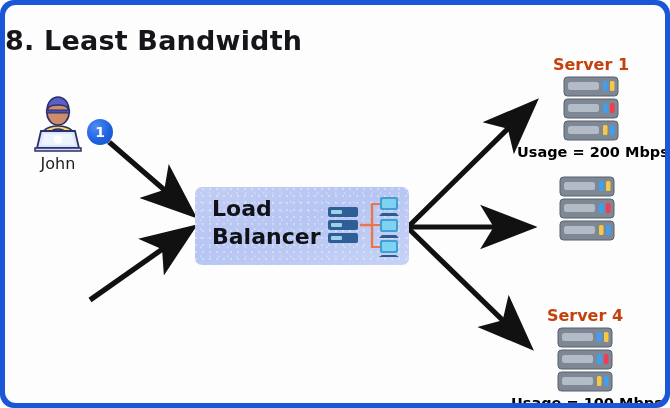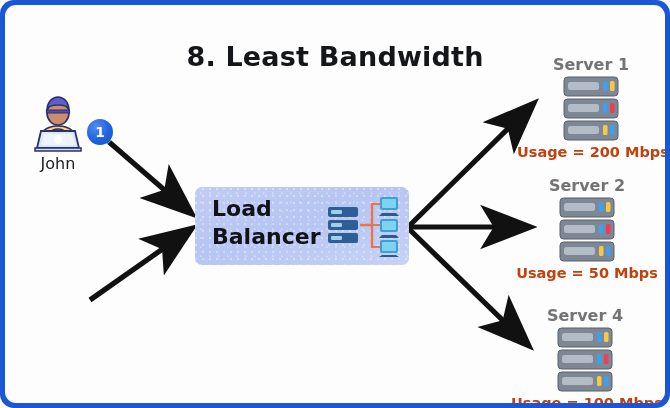--- a/index.html
+++ b/index.html
@@ -32,23 +32,23 @@
     height: 398px;
     background: #fdfdfd;
     border-radius: 11px;
     overflow: hidden;
   }
 
   
   #title {
     position: absolute;
     left: 0;
-    top: 36px;
+    top: 20px;
     width: 660px;
-    text-align: center;
+    text-align: left;
     font-size: 27px;
     font-weight: bold;
     color: #15161a;
     letter-spacing: 0.2px;
     font-family: "DejaVu Sans", sans-serif;
   }
 
   
   #arrows {
     position: absolute;
@@ -130,28 +130,28 @@
     width: 148px;
     text-align: center;
   }
   #server-1 { left: 512px; top: 50px; }
   #server-2 { left: 508px; top: 171px; }
   #server-3 { left: 506px; top: 301px; }
 
   .server-name {
     font-size: 16px;
     font-weight: bold;
-    color: #737373;
+    color: #c2410c;
     font-family: "DejaVu Sans", sans-serif;
     margin-bottom: 2px;
   }
   .server-usage {
     font-size: 14.5px;
     font-weight: bold;
-    color: #c2410c;
+    color: #000000;
     font-family: "DejaVu Sans", sans-serif;
     margin-top: 2px;
     white-space: nowrap;
   }
   .rack-svg { display: block; margin: 0 auto; }
 </style>
 </head>
 <body>
 
 <div id="frame">
@@ -270,42 +270,40 @@
           <rect x="4" y="45" width="54" height="19" rx="3.5" fill="#7d8894" stroke="#58616c" stroke-width="1"></rect>
           <rect x="8" y="50" width="31" height="8" rx="2.5" fill="#b3bcc6"></rect>
           <rect x="43" y="49" width="4.5" height="10" rx="1.6" fill="#f6c945"></rect>
           <rect x="50" y="49" width="4.5" height="10" rx="1.6" fill="#3f9ff0"></rect>
         </g>
       </svg>
       <div class="server-usage">Usage = 200 Mbps</div>
     </div>
 
     <div class="server-group" id="server-2">
-      <div class="server-name">Server 2</div>
       <svg class="rack-svg" width="62" height="66" viewBox="0 0 62 66">
         <g>
           <rect x="4" y="1" width="54" height="19" rx="3.5" fill="#7d8894" stroke="#58616c" stroke-width="1"></rect>
           <rect x="8" y="6" width="31" height="8" rx="2.5" fill="#b3bcc6"></rect>
           <rect x="43" y="5" width="4.5" height="10" rx="1.6" fill="#3f9ff0"></rect>
           <rect x="50" y="5" width="4.5" height="10" rx="1.6" fill="#f6c945"></rect>
         </g>
         <g>
           <rect x="4" y="23" width="54" height="19" rx="3.5" fill="#7d8894" stroke="#58616c" stroke-width="1"></rect>
           <rect x="8" y="28" width="31" height="8" rx="2.5" fill="#b3bcc6"></rect>
           <rect x="43" y="27" width="4.5" height="10" rx="1.6" fill="#3f9ff0"></rect>
           <rect x="50" y="27" width="4.5" height="10" rx="1.6" fill="#ef3d57"></rect>
         </g>
         <g>
           <rect x="4" y="45" width="54" height="19" rx="3.5" fill="#7d8894" stroke="#58616c" stroke-width="1"></rect>
           <rect x="8" y="50" width="31" height="8" rx="2.5" fill="#b3bcc6"></rect>
           <rect x="43" y="49" width="4.5" height="10" rx="1.6" fill="#f6c945"></rect>
           <rect x="50" y="49" width="4.5" height="10" rx="1.6" fill="#3f9ff0"></rect>
         </g>
       </svg>
-      <div class="server-usage">Usage = 50 Mbps</div>
     </div>
 
     <div class="server-group" id="server-3">
       <div class="server-name">Server 4</div>
       <svg class="rack-svg" width="62" height="66" viewBox="0 0 62 66">
         <g>
           <rect x="4" y="1" width="54" height="19" rx="3.5" fill="#7d8894" stroke="#58616c" stroke-width="1"></rect>
           <rect x="8" y="6" width="31" height="8" rx="2.5" fill="#b3bcc6"></rect>
           <rect x="43" y="5" width="4.5" height="10" rx="1.6" fill="#3f9ff0"></rect>
           <rect x="50" y="5" width="4.5" height="10" rx="1.6" fill="#f6c945"></rect>

